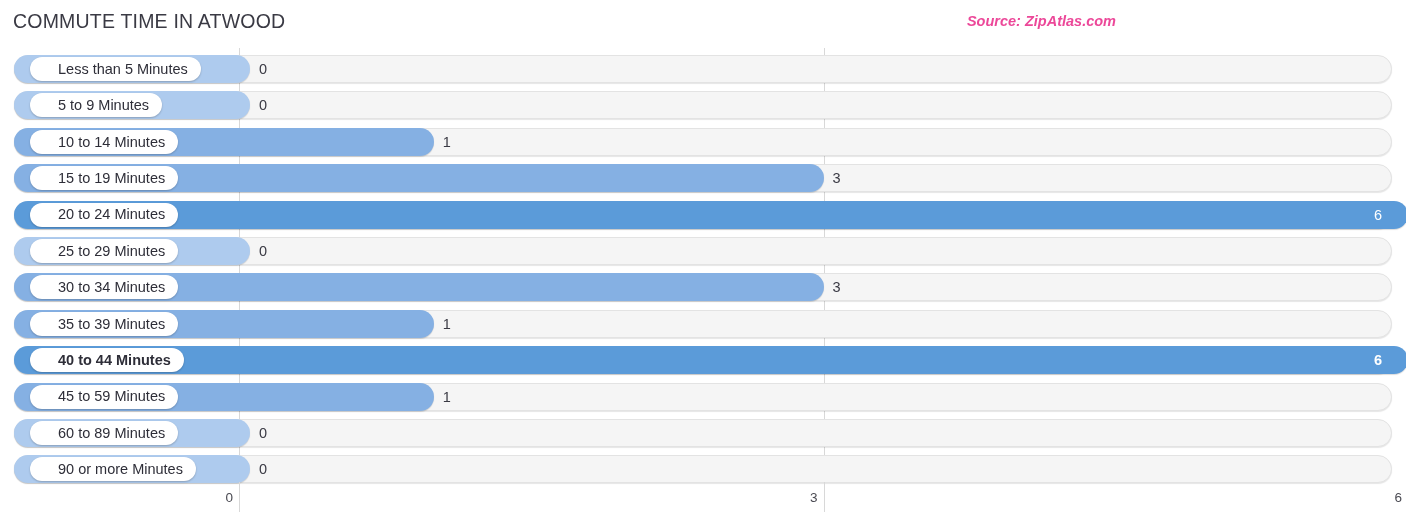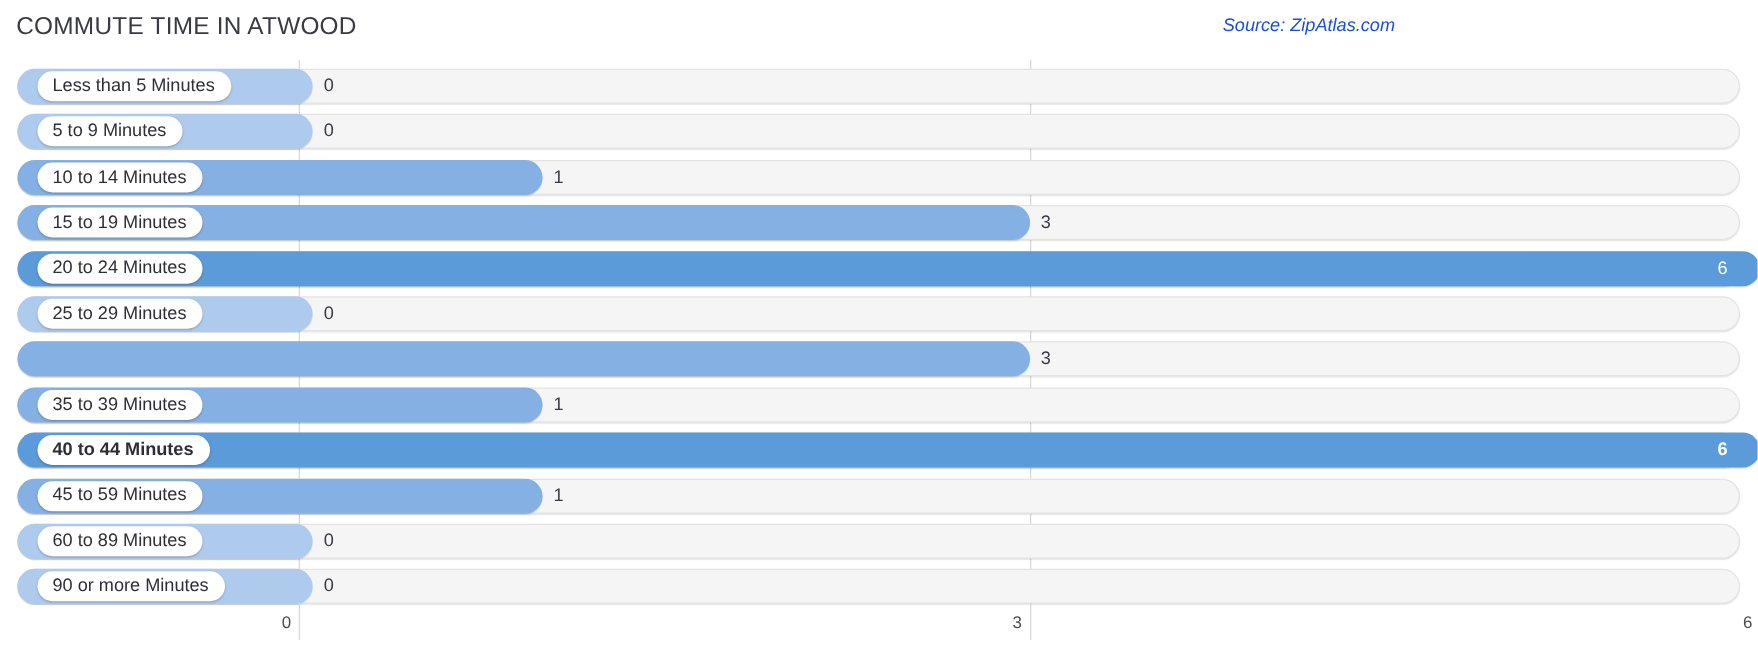--- a/index.html
+++ b/index.html
@@ -33,22 +33,23 @@
     color: #3a3a44;
     font-weight: 400;
     white-space: nowrap;
   }
   .chart-source {
     position: absolute;
     right: 12px;
     top: 13px;
     font-size: 14.5px;
     font-style: italic;
-    color: #1d4ed8;
-    white-space: nowrap;
+    color: #ec4899;
+    white-space: nowrap;
+    font-weight: bold;
   }
 
   
   .plot {
     position: absolute;
     left: 0;
     top: 48px;
     width: 1406px;
     height: 437px;
   }
@@ -113,21 +114,21 @@
   .row-label-pill {
     position: absolute;
     left: 16px;
     top: 2px;
     height: 24px;
     background: #ffffff;
     border-radius: 12px;
     box-shadow: 0 1px 2px rgba(0,0,0,0.22);
     display: flex;
     align-items: center;
-    padding: 0 13px 0 12px;
+    padding: 0 13px 0 28px;
     box-sizing: border-box;
     white-space: nowrap;
   }
   .row-label-text {
     font-size: 14.5px;
     color: #2e2e38;
     line-height: 1;
   }
 
   
@@ -235,20 +236,23 @@
           <div class="row-track"></div>
           <div class="row-bar" style="width: 236px; background: rgb(174, 203, 238);"></div>
           <div class="row-label-pill">
             <span class="row-label-text">25 to 29 Minutes</span>
           </div>
           <div class="row-value-out" style="left: 245px;">0</div>
         </div>
         <div class="row" style="top: 225.4px;">
           <div class="row-track"></div>
           <div class="row-bar" style="width: 809.5px; background: rgb(133, 176, 227);"></div>
+          <div class="row-label-pill">
+            <span class="row-label-text">30 to 34 Minutes</span>
+          </div>
           <div class="row-value-out" style="left: 818.5px;">3</div>
         </div>
         <div class="row" style="top: 261.8px;">
           <div class="row-track"></div>
           <div class="row-bar" style="width: 419.833px; background: rgb(133, 176, 227);"></div>
           <div class="row-label-pill">
             <span class="row-label-text">35 to 39 Minutes</span>
           </div>
           <div class="row-value-out" style="left: 428.833px;">1</div>
         </div>

